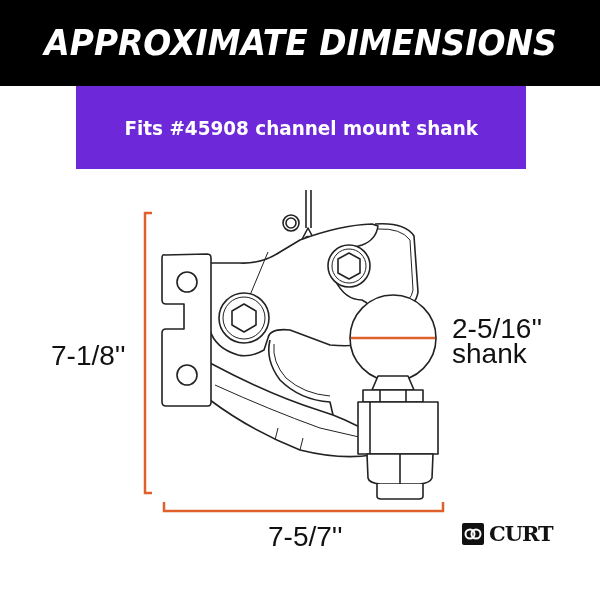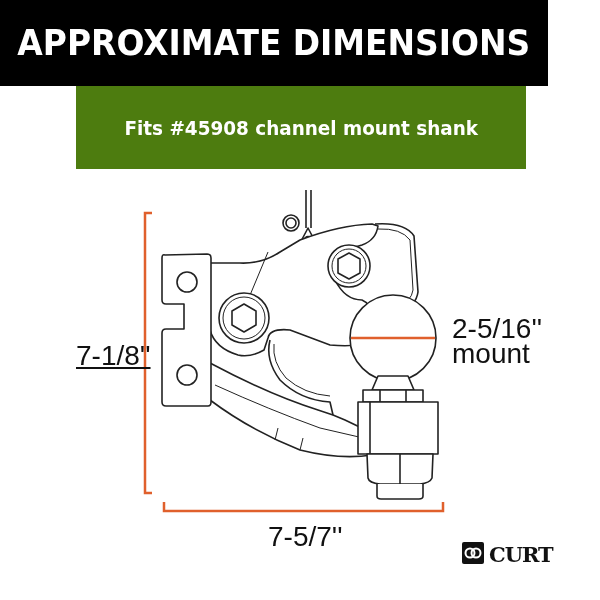--- a/index.html
+++ b/index.html
@@ -1,23 +1,23 @@
 <!DOCTYPE html>
 <html><head>
 <meta charset="utf-8">
 <style>
   html,body{margin:0;padding:0;background:#fff;}
   body{width:600px;height:600px;position:relative;overflow:hidden;font-family:"DejaVu Sans","Liberation Sans",sans-serif;}
-  .header{position:absolute;left:0;top:0;width:548px;height:86px;background:#000;display:flex;align-items:center;justify-content:center;}
+  .header{position:absolute;left:0;top:0;width:600px;height:86px;background:#000;display:flex;align-items:center;justify-content:center;font-style:italic;}
   .header h1{margin:0;color:#fff;font-family:"DejaVu Sans",sans-serif;font-weight:bold;font-size:35px;letter-spacing:0px;transform:scaleX(0.94);}
-  .banner{position:absolute;left:76px;top:86px;width:450px;height:83px;background:#4d7c0f;display:flex;align-items:center;justify-content:center;}
+  .banner{position:absolute;left:76px;top:86px;width:450px;height:83px;background:#6d28d9;display:flex;align-items:center;justify-content:center;}
   .banner span{color:#fff;font-family:"DejaVu Sans",sans-serif;font-weight:bold;font-size:20px;transform:scaleX(0.92);white-space:nowrap;}
   .diagram{position:absolute;left:0;top:0;width:600px;height:600px;}
   .dim{position:absolute;font-family:"Liberation Sans",sans-serif;color:#111;font-size:28px;line-height:23px;}
-  .logo{position:absolute;left:462px;top:542px;display:flex;align-items:flex-start;gap:5px;}
+  .logo{position:absolute;left:462px;top:521px;display:flex;align-items:center;gap:5px;}
   .logo .mark{width:22px;height:22px;}
   .logo .word{font-family:"DejaVu Serif",serif;font-weight:bold;font-size:21px;color:#111;letter-spacing:-1px;}
 </style>
 </head>
 <body>
 
 <div class="header">
   <h1>APPROXIMATE DIMENSIONS</h1>
 </div>
 
@@ -79,24 +79,24 @@
     <line x1="370" y1="402" x2="370" y2="454"></line>
 
     <path d="M367,454 L433,454 L432,478 Q430,483 420,484 L380,484 Q369,483 368,478 Z"></path>
     <line x1="400" y1="454" x2="400" y2="484"></line>
     <path d="M377,484 L377,496 Q377,499 381,499 L419,499 Q423,499 423,496 L423,484"></path>
   </g>
 
   <line x1="351" y1="338" x2="435" y2="338" stroke="#e0602c" stroke-width="2.5"></line>
 </svg>
 
-<div class="dim" style="left:76px;top:344px;text-decoration:underline;">7-1/8''</div>
+<div class="dim" style="left:51px;top:344px;">7-1/8''</div>
 <div class="dim" style="left:268px;top:525px;">7-5/7''</div>
 <div class="dim" style="left:452px;top:317px;">2-5/16''</div>
-<div class="dim" style="left:452px;top:342px;">mount</div>
+<div class="dim" style="left:452px;top:342px;">shank</div>
 
 <div class="logo">
   <svg class="mark" viewBox="0 0 22 22">
     <rect x="0" y="0" width="22" height="22" rx="2" fill="#111"></rect>
     <circle cx="8" cy="11" r="4.5" fill="none" stroke="#fff" stroke-width="2"></circle>
     <circle cx="14" cy="11" r="4.5" fill="none" stroke="#fff" stroke-width="2"></circle>
   </svg>
   <span class="word">CURT</span>
 </div>
 

